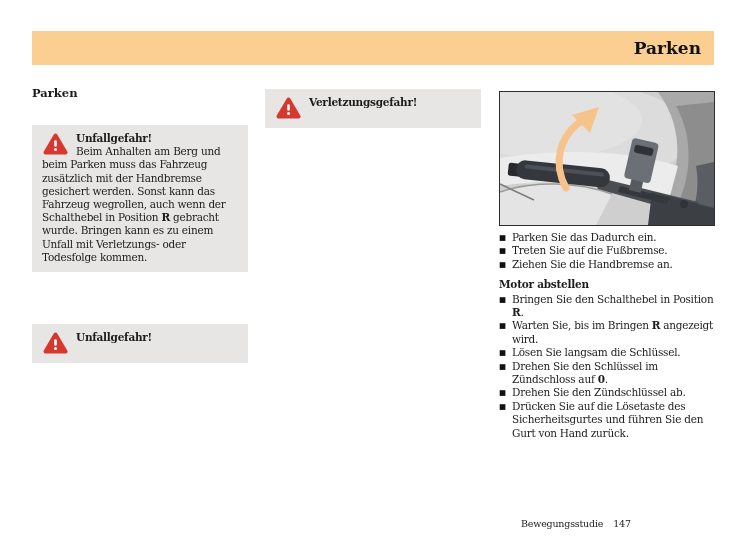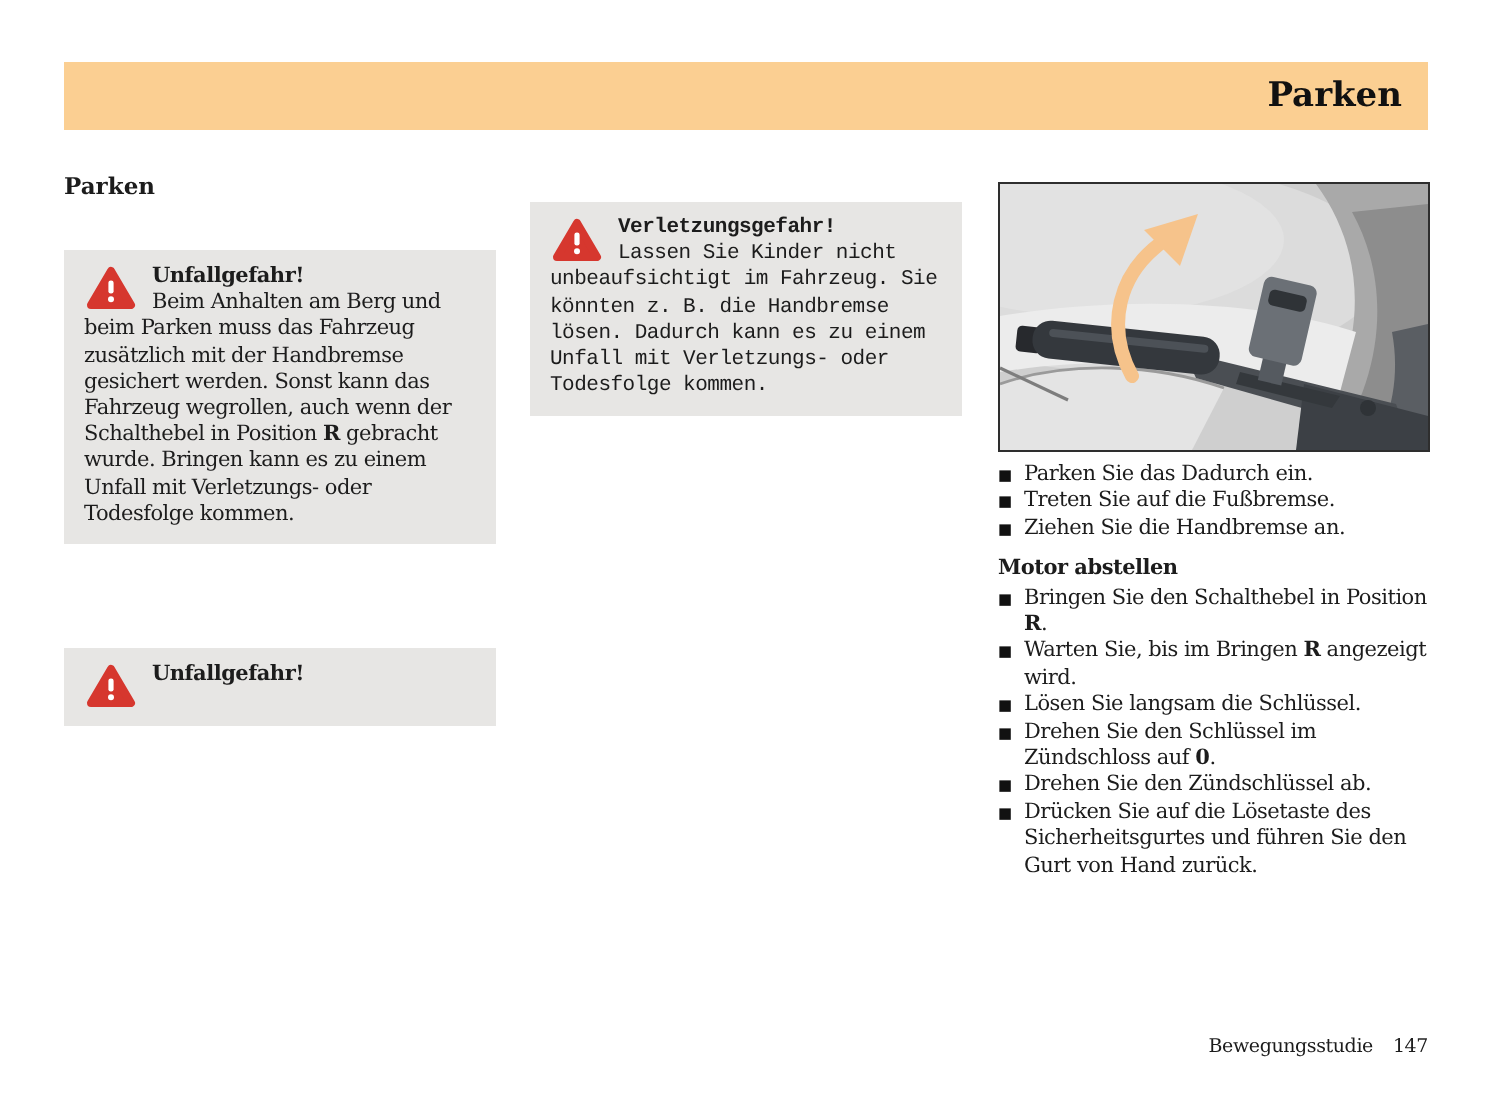--- a/index.html
+++ b/index.html
@@ -23,21 +23,21 @@
     font-size:11.5px;font-weight:bold;
   }
   
   .wbox{
     position:absolute;width:196px;padding:7px 10px 8px 10px;
     background:#e7e6e4;font-size:10.5px;line-height:13.2px;
     letter-spacing:-0.25px;
   }
   .wbox-1{left:32px;top:125px;}
   .wbox-2{left:32px;top:324px;}
-  .wbox-m{left:265px;top:101px;font-family:Liberation Mono, monospace;}
+  .wbox-m{left:265px;top:89px;}
   .warn-icon{
     float:left;width:25px;height:22px;margin:1px 8px 1px 1px;
   }
   .warn-title{font-weight:bold;}
   .warn-body .b{font-weight:bold;}
   
   .figure{
     position:absolute;left:499px;top:91px;width:214px;height:133px;
     border:1px solid #2e2e2e;background:#d9d9d9;
   }
@@ -49,21 +49,21 @@
   }
   .li{display:flex;align-items:flex-start;}
   .bullet{
     flex:0 0 13px;font-size:7.5px;line-height:13.4px;color:#111;
   }
   .li-text{flex:1;}
   .li-text .b{font-weight:bold;}
   .motor-heading{font-weight:bold;margin:7px 0 1px 0;}
   
   .footer{
-    position:absolute;left:499px;top:518px;width:215px;text-align:right;
+    position:absolute;left:521px;top:518px;width:215px;text-align:left;
     font-size:9.5px;letter-spacing:-0.2px;
   }
   .footer .page-num{margin-left:10px;}
 </style>
 </head>
 <body>
 
 <div class="header-bar">
   <span class="header-title">Parken</span>
 </div>
@@ -95,21 +95,20 @@
 
 <div class="wbox wbox-m">
   <span class="warn-icon">
     <svg viewBox="0 0 25 22" width="25" height="22">
       <path d="M12.5 2.5 L22.5 19.5 L2.5 19.5 Z" fill="#d6372e" stroke="#d6372e" stroke-width="4" stroke-linejoin="round"></path>
       <rect x="11.2" y="7.2" width="2.6" height="6.6" rx="1.2" fill="#ffffff"></rect>
       <circle cx="12.5" cy="16.6" r="1.5" fill="#ffffff"></circle>
     </svg>
   </span>
   <span class="warn-title">Verletzungsgefahr!</span><br>
-  <span class="warn-body"><span>Lassen Sie Kinder nicht unbeaufsichtigt im Fahrzeug. Sie könnten z. B. die Handbremse lösen. Dadurch kann es zu einem Unfall mit Verletzungs- oder Todesfolge kommen.</span></span>
 </div>
 
 <div class="figure">
   <svg viewBox="0 0 214 133" width="214" height="133">
 
     <rect x="0" y="0" width="214" height="133" fill="#cfcfcf"></rect>
 
     <ellipse cx="64" cy="42" rx="128" ry="52" fill="#dcdcdc"></ellipse>
     <ellipse cx="46" cy="28" rx="96" ry="38" fill="#e2e2e2"></ellipse>
 

